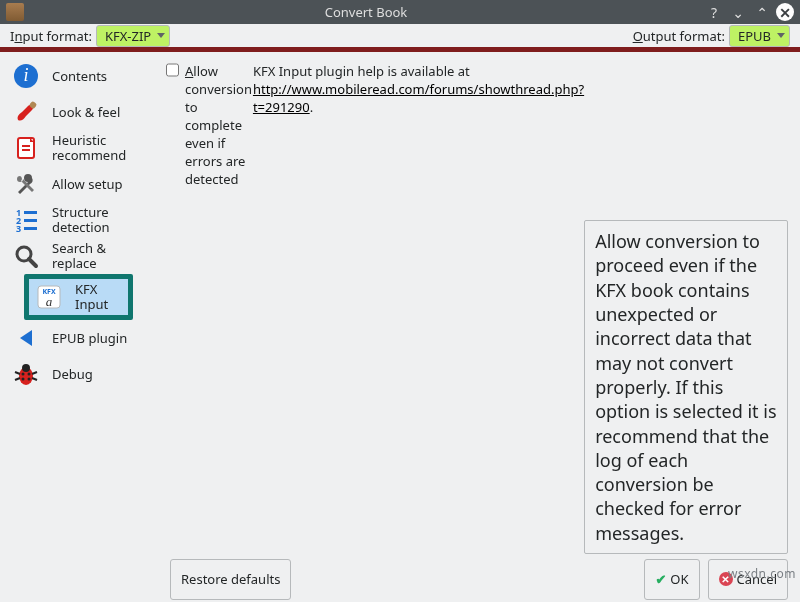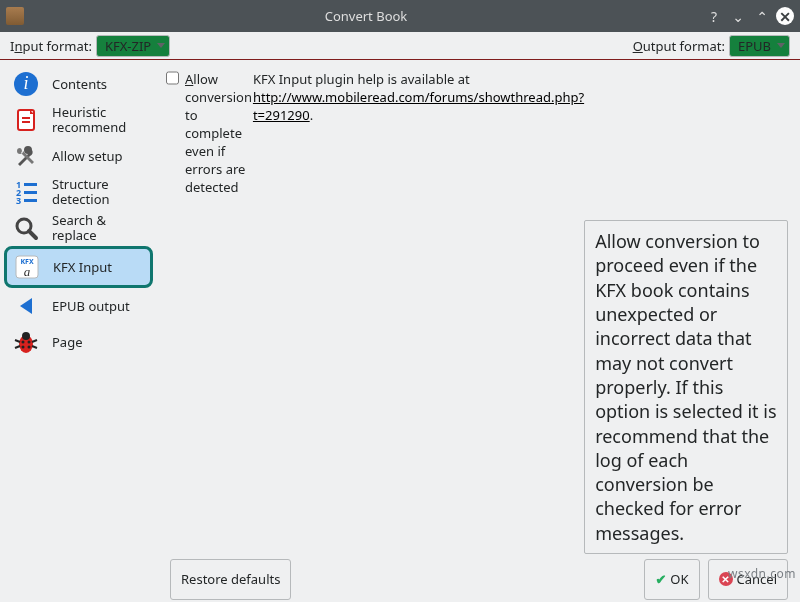--- a/index.html
+++ b/index.html
@@ -9,21 +9,21 @@
     color: #232627;
     background: #eff0f1;
     width: 800px;
     height: 602px;
     overflow: hidden;
     display: flex;
     flex-direction: column;
   }
   
   .titlebar {
-    height: 32px;
+    height: 24px;
     background: #4c5256;
     display: flex;
     align-items: center;
     color: #dedede;
     padding: 0 6px;
   }
   .titlebar .app-icon {
     width: 18px; height: 18px;
     background: linear-gradient(to bottom, #a87c4f, #805b33);
     border-radius: 2px;
@@ -50,30 +50,30 @@
     border-radius: 50%;
     width: 18px; height: 18px;
     font-weight:bold;
   }
   
   .format-bar {
     height: 28px;
     display: flex;
     align-items: center;
     padding: 0 10px;
-    border-bottom: 1px solid #7f1d1d;
+    border-bottom: 5px solid #7f1d1d;
     background: #eff0f1;
   }
   .format-bar .spacer { flex: 1; }
   .fmt-label { margin-right: 4px; }
   .fmt-label u { text-decoration: underline; }
   .combo {
     display: inline-flex;
     align-items: center;
-    background: #15803d;
+    background: #bef264;
     border: 1px solid #b6b9bb;
     border-radius: 3px;
     height: 22px;
     padding: 0 4px 0 8px;
     min-width: 62px;
     justify-content: space-between;
   }
   .combo .chev {
     margin-left: 6px;
     width: 0; height: 0;
@@ -97,23 +97,23 @@
   .side-item {
     display: flex;
     align-items: center;
     padding: 2px 6px 2px 10px;
     min-height: 36px;
     gap: 10px;
     cursor: pointer;
   }
   .side-item.selected {
     background: #b9dbf6;
-    border: 3px solid #0f766e;
-    border-radius: 8px;
-    margin: 0 4px;
+    border: 5px solid #0f766e;
+    border-radius: 2px;
+    margin: 0 24px;
     padding-left: 4px;
   }
   .side-item .lbl { line-height: 1.15; }
   .icon-box {
     width: 32px; height: 32px;
     flex-shrink: 0;
     display: flex; align-items: center; justify-content: center;
   }
   .content-pane {
     flex: 1;
@@ -215,20 +215,29 @@
     <div class="side-item">
       <span class="icon-box">
         <svg width="28" height="28" viewBox="0 0 28 28">
             <circle cx="14" cy="14" r="12" fill="#1d6fd1"></circle>
             <text x="14" y="19" text-anchor="middle" font-family="Georgia" font-style="italic" font-size="18" fill="#fff">i</text>
           </svg>
       </span>
       <span class="lbl">Contents</span>
     </div>
 
+    <div class="side-item">
+      <span class="icon-box">
+        <svg width="28" height="28" viewBox="0 0 28 28">
+            <path d="M6 22 Q4 18 10 14 L16 8 Q18 6 20 8 Q22 10 20 12 L14 18 Q10 24 6 22 Z" fill="#d7211e"></path>
+            <rect x="18" y="4" width="6" height="6" rx="2" fill="#b08854" transform="rotate(40 21 7)"></rect>
+          </svg>
+      </span>
+      <span class="lbl">Look &amp; feel</span>
+    </div>
 
     <div class="side-item">
       <span class="icon-box">
         <svg width="28" height="28" viewBox="0 0 28 28">
             <rect x="6" y="4" width="16" height="20" rx="2" fill="#fff" stroke="#d7211e" stroke-width="2"></rect>
             <path d="M18 4 L22 8 L18 8 Z" fill="#d7211e"></path>
             <line x1="10" y1="12" x2="18" y2="12" stroke="#d7211e" stroke-width="2"></line>
             <line x1="10" y1="16" x2="18" y2="16" stroke="#d7211e" stroke-width="2"></line>
           </svg>
       </span>
@@ -283,39 +292,39 @@
       </span>
       <span class="lbl">KFX Input</span>
     </div>
 
     <div class="side-item">
       <span class="icon-box">
         <svg width="28" height="28" viewBox="0 0 28 28">
             <path d="M20 6 L8 14 L20 22 Z" fill="#1d6fd1"></path>
           </svg>
       </span>
-      <span class="lbl">EPUB output</span>
+      <span class="lbl">EPUB plugin</span>
     </div>
 
     <div class="side-item">
       <span class="icon-box">
         <svg width="28" height="28" viewBox="0 0 28 28">
             <ellipse cx="14" cy="16" rx="7" ry="9" fill="#d7211e"></ellipse>
             <circle cx="14" cy="8" r="4" fill="#222"></circle>
             <circle cx="11" cy="14" r="1.5" fill="#222"></circle>
             <circle cx="17" cy="14" r="1.5" fill="#222"></circle>
             <circle cx="11" cy="19" r="1.5" fill="#222"></circle>
             <circle cx="17" cy="19" r="1.5" fill="#222"></circle>
             <line x1="3" y1="12" x2="8" y2="14" stroke="#222" stroke-width="2"></line>
             <line x1="25" y1="12" x2="20" y2="14" stroke="#222" stroke-width="2"></line>
             <line x1="3" y1="20" x2="8" y2="18" stroke="#222" stroke-width="2"></line>
             <line x1="25" y1="20" x2="20" y2="18" stroke="#222" stroke-width="2"></line>
           </svg>
       </span>
-      <span class="lbl">Page</span>
+      <span class="lbl">Debug</span>
     </div>
   </div>
 
   <div class="content-pane">
     <div class="opt-row">
       <input type="checkbox" style="">
       <label>
         <u>A</u><span>llow conversion to complete even if errors are detected</span>
       </label>
     </div>

